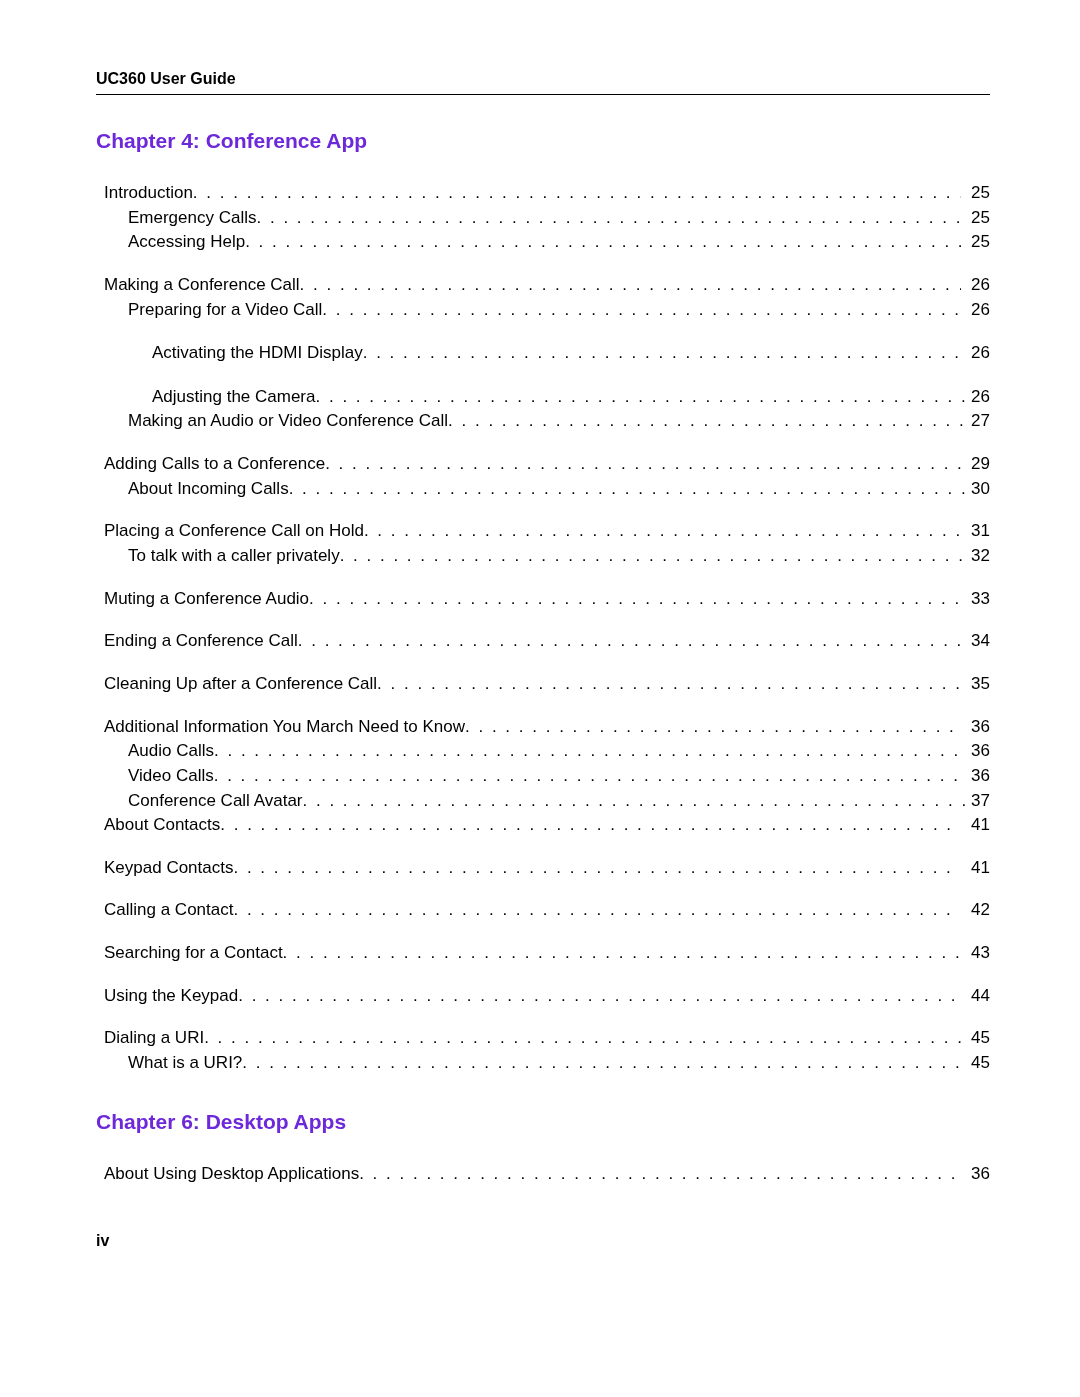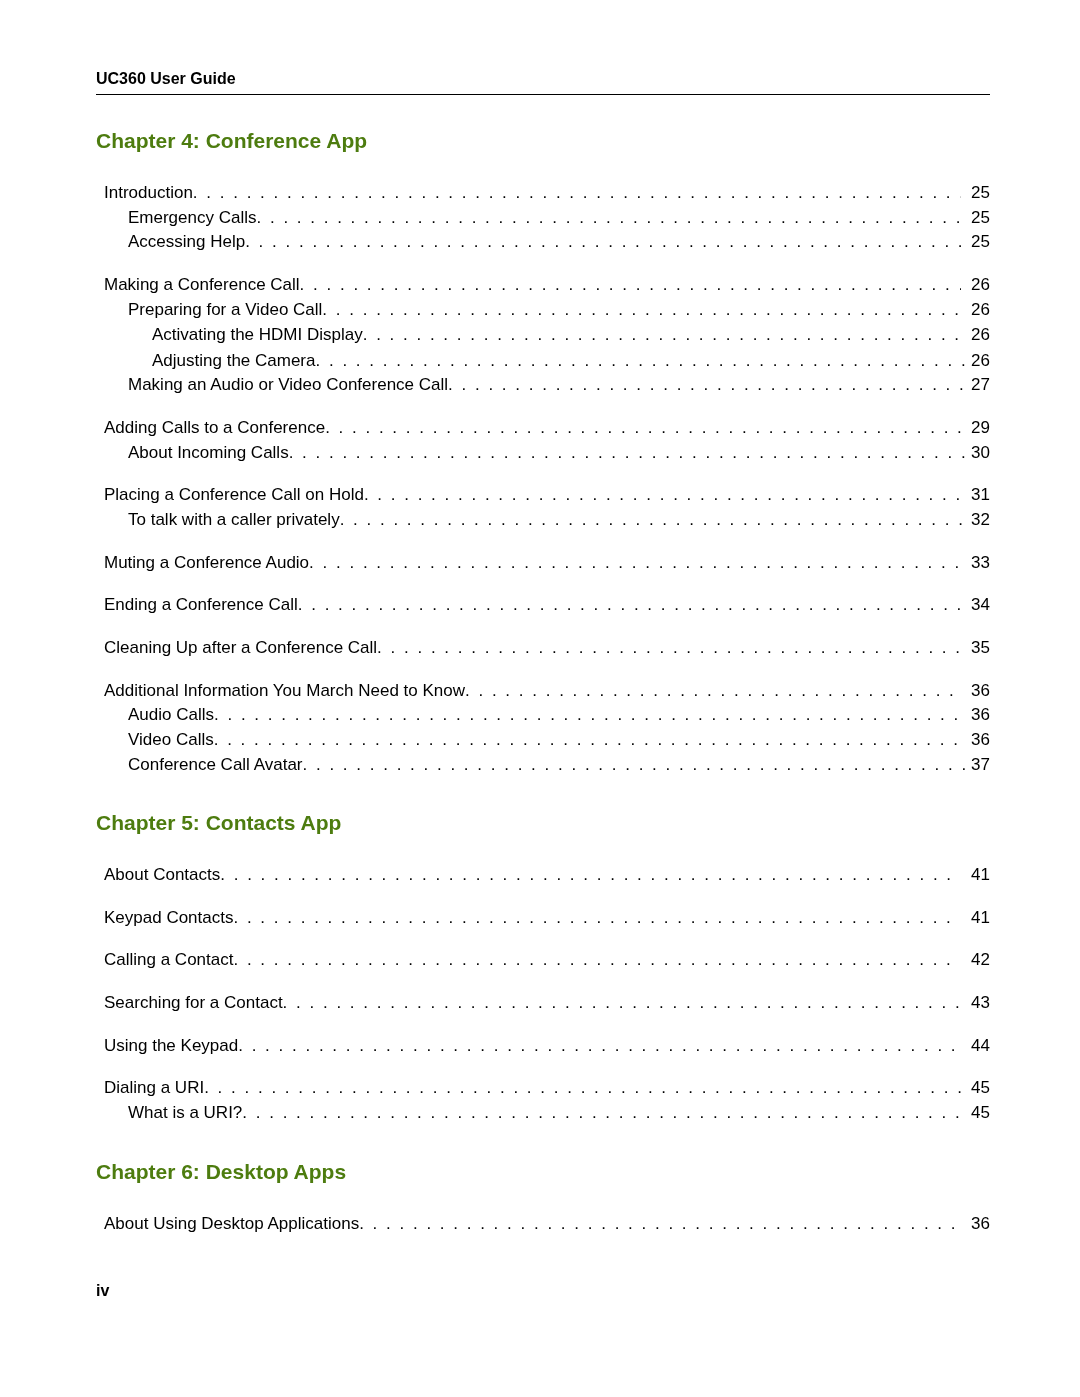--- a/index.html
+++ b/index.html
@@ -20,37 +20,37 @@
     font-size: 16px;
     font-weight: bold;
     margin-bottom: 6px;
   }
   .rule {
     border: none;
     border-top: 1.5px solid #000;
     margin: 0 0 30px 0;
   }
   .chapter-title {
-    color: #4d7c0f;
+    color: #6d28d9;
     font-size: 21px;
     font-weight: bold;
     margin: 34px 0 28px 0;
   }
   .toc {
     font-size: 17px;
     line-height: 1.45;
   }
   .toc-entry {
     display: flex;
     align-items: baseline;
     white-space: nowrap;
   }
   .toc-entry.lvl-0 { margin-left: 8px; margin-top: 18px; }
   .toc-entry.lvl-1 { margin-left: 32px; }
-  .toc-entry.lvl-2 { margin-left: 56px; margin-top: 1px; }
+  .toc-entry.lvl-2 { margin-left: 56px; margin-top: 19px; }
   .toc-entry.first { margin-top: 0; text-align: right; }
   .toc-title {
     flex: 0 0 auto;
   }
   .toc-leader {
     flex: 1 1 auto;
     overflow: hidden;
     letter-spacing: 2px;
     color: #000;
   }
@@ -167,21 +167,20 @@
           <span class="toc-title">Video Calls </span>
           <span class="toc-leader"></span>
           <span class="toc-page">36</span>
         </div>
         <div class="toc-entry lvl-1">
           <span class="toc-title">Conference Call Avatar </span>
           <span class="toc-leader"></span>
           <span class="toc-page">37</span>
         </div>
       </div>
-      <div class="chapter-title">Chapter 5: Contacts App</div>
       <div class="toc">
         <div class="toc-entry lvl-0 first">
           <span class="toc-title">About Contacts</span>
           <span class="toc-leader"></span>
           <span class="toc-page wide">41</span>
         </div>
         <div class="toc-entry lvl-0">
           <span class="toc-title">Keypad Contacts</span>
           <span class="toc-leader"></span>
           <span class="toc-page wide">41</span>

